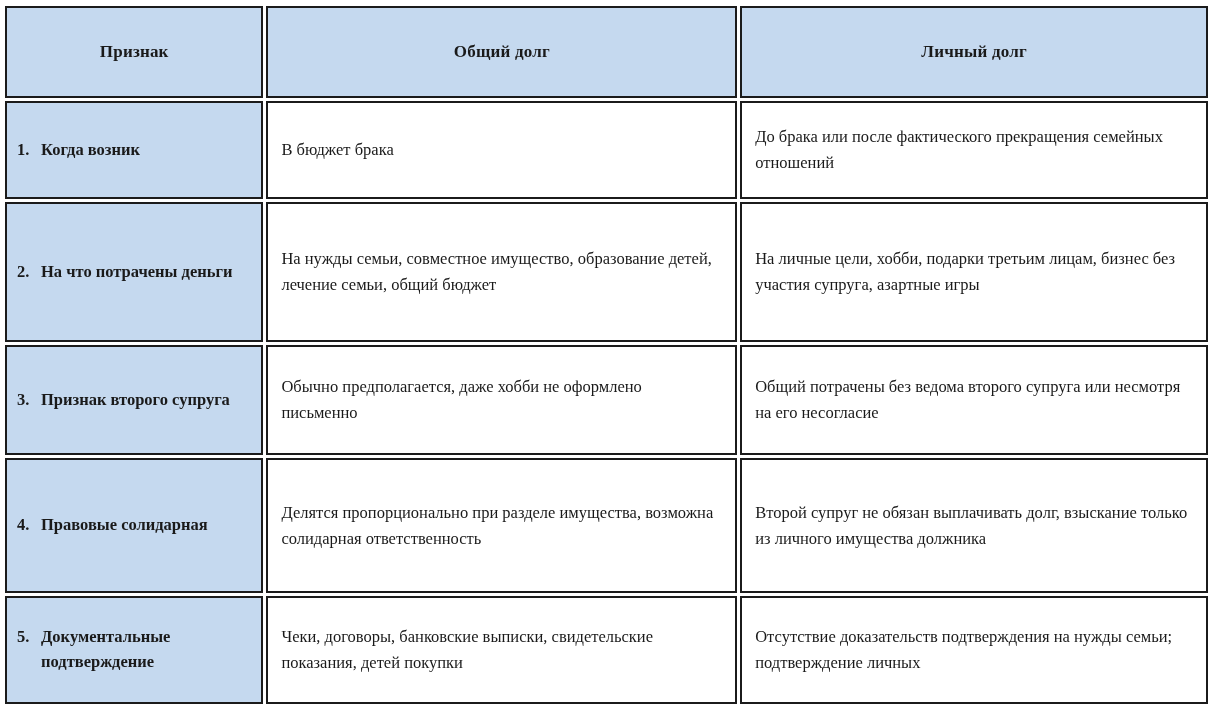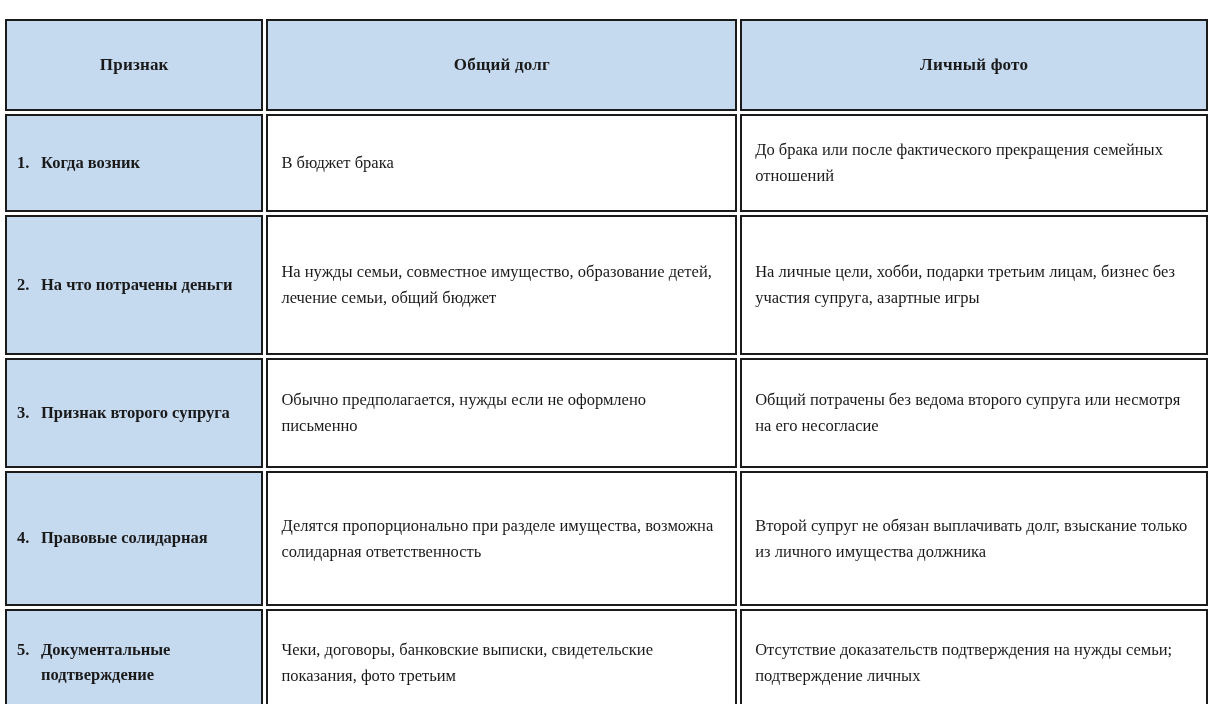--- a/index.html
+++ b/index.html
@@ -13,21 +13,21 @@
     height: 704px;
     overflow: hidden;
     font-family: "Liberation Serif", "DejaVu Serif", serif;
     color: #1a1a1a;
   }
 
   .table-wrap {
     width: 983px;
     height: 704px;
     box-sizing: border-box;
-    padding: 16px 2px 5px 2px;
+    padding: 3px 2px 5px 2px;
   }
 
   table.cmp {
     border-collapse: separate;
     border-spacing: 3px 3px;
     width: 1209px;
     table-layout: fixed;
     margin: 0;
   }
 
@@ -102,21 +102,21 @@
     <colgroup>
       <col class="c-feature">
       <col class="c-common">
       <col class="c-personal">
     </colgroup>
 
     <thead>
       <tr>
         <th>Признак</th>
         <th>Общий долг</th>
-        <th>Личный фото</th>
+        <th>Личный долг</th>
       </tr>
     </thead>
 
     <tbody>
 
       <tr class="r1">
         <td class="feature">
           <div class="num-item">
             <span class="num">1.</span>
             <span class="lbl">Когда возник</span>
@@ -146,21 +146,21 @@
       </tr>
 
       <tr class="r3">
         <td class="feature">
           <div class="num-item">
             <span class="num">3.</span>
             <span class="lbl">Признак второго супруга</span>
           </div>
         </td>
         <td>
-          <span class="cell-text">Обычно предполагается, нужды если не оформлено письменно</span>
+          <span class="cell-text">Обычно предполагается, даже хобби не оформлено письменно</span>
         </td>
         <td>
           <span class="cell-text">Общий потрачены без ведома второго супруга или несмотря на его несогласие</span>
         </td>
       </tr>
 
       <tr class="r4">
         <td class="feature">
           <div class="num-item">
             <span class="num">4.</span>
@@ -176,21 +176,21 @@
       </tr>
 
       <tr class="r5">
         <td class="feature">
           <div class="num-item">
             <span class="num">5.</span>
             <span class="lbl">Документальные подтверждение</span>
           </div>
         </td>
         <td>
-          <span class="cell-text">Чеки, договоры, банковские выписки, свидетельские показания, фото третьим</span>
+          <span class="cell-text">Чеки, договоры, банковские выписки, свидетельские показания, детей покупки</span>
         </td>
         <td>
           <span class="cell-text">Отсутствие доказательств подтверждения на нужды семьи; подтверждение личных</span>
         </td>
       </tr>
 
     </tbody>
   </table>
 </div>
 

